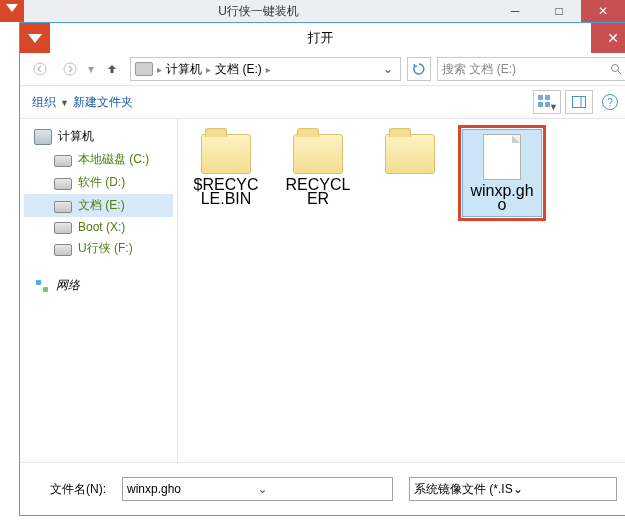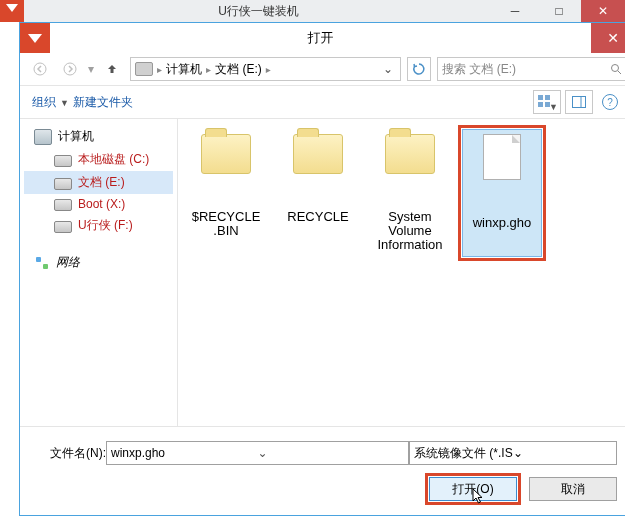--- a/index.html
+++ b/index.html
@@ -35,42 +35,42 @@
   .tool-link{color:#1a5aa8;cursor:default;}
   .tool-drop{font-size:9px;color:#555;margin-left:4px;}
   .tool-spacer{flex:1;}
   .tool-icon{width:26px;height:22px;border:1px solid #c8c8c8;display:flex;align-items:center;justify-content:center;color:#555;position:relative;}
   .view-icon:before{content:"";position:absolute;left:4px;top:4px;width:5px;height:5px;background:#7aa9d4;box-shadow:7px 0 #7aa9d4,0 7px #7aa9d4,7px 7px #7aa9d4;}
   .help-circ{width:14px;height:14px;border:1.5px solid #4a90c7;border-radius:50%;display:flex;align-items:center;justify-content:center;color:#4a90c7;font-size:10px;}
   
   .body{flex:1;display:flex;min-height:0;}
   .tree{width:158px;border-right:1px solid #e5e5e5;padding:6px 4px;box-sizing:border-box;}
   .tree-root{display:flex;align-items:center;gap:6px;padding:3px 2px 3px 10px;}
-  .tree-item{display:flex;align-items:center;gap:6px;padding:3px 2px 3px 30px;color:#b91c1c;}
+  .tree-item{display:flex;align-items:center;gap:6px;padding:3px 2px 3px 30px;color:#4d7c0f;}
   .tree-item.sel{background:#d7e8f9;}
   .ico{width:16px;height:14px;display:inline-block;}
   .ico-pc{background:linear-gradient(#dfe6ea,#b6c4cc);border:1px solid #7a8a94;border-radius:2px;}
   .ico-drv{background:linear-gradient(#e8e8e8,#c6c6c6);border:1px solid #888;border-radius:2px;height:10px;margin-top:2px;}
   .ico-net{width:16px;height:14px;position:relative;}
   .ico-net:before{content:"";position:absolute;left:2px;top:1px;width:5px;height:5px;background:#5aa9e6;border-radius:1px;}
   .ico-net:after{content:"";position:absolute;right:2px;bottom:1px;width:5px;height:5px;background:#6fc96f;border-radius:1px;}
   
   .files{flex:1;padding:10px 8px;box-sizing:border-box;display:flex;flex-wrap:wrap;align-content:flex-start;gap:8px 12px;}
   .file{width:80px;display:flex;flex-direction:column;align-items:center;text-align:center;padding:4px;border:1px solid transparent;box-sizing:border-box;}
   .file.selected{background:#cde6f7;border:1px solid #7ab6e8;}
   .file.highlight{outline:3px solid #d9472b;outline-offset:1px;}
   .folder-ico{width:48px;height:38px;background:linear-gradient(#fdf2c4,#f3dd8f);border:1px solid #d8c46a;border-radius:3px;position:relative;margin-bottom:4px;}
   .folder-ico:before{content:"";position:absolute;top:-7px;left:3px;width:20px;height:8px;background:#f3dd8f;border:1px solid #d8c46a;border-bottom:none;border-radius:3px 3px 0 0;}
   .doc-ico{width:36px;height:44px;background:#fff;border:1px solid #b0b0b0;margin-bottom:4px;position:relative;}
   .doc-ico:before{content:"";position:absolute;top:0;right:0;width:0;height:0;border-left:8px solid transparent;border-top:8px solid #f4f4f4;}
   .doc-ico:after{content:"";position:absolute;top:0;right:0;width:0;height:0;border-left:8px solid #cfcfcf;border-top:8px solid transparent;}
-  .flabel{font-size:13px;line-height:14px;word-break:break-word;margin-top:32px;}
+  .flabel{font-size:16px;line-height:14px;word-break:break-word;}
   
   .bottom{border-top:1px solid #e5e5e5;padding:14px 18px;display:flex;flex-direction:column;gap:12px;}
-  .row{display:flex;align-items:center;gap:0;}
+  .row{display:flex;align-items:center;gap:16px;}
   .lbl{width:68px;text-align:right;}
   .combo{flex:1;height:22px;border:1px solid #a0a0a0;background:#fff;display:flex;align-items:center;padding:0 4px;}
   .combo span{flex:1;}
   .combo .dd{color:#555;}
   .typebox{width:198px;height:22px;border:1px solid #a0a0a0;background:#fff;display:flex;align-items:center;padding:0 4px;}
   .typebox span{flex:1;white-space:nowrap;overflow:hidden;}
   .btn{width:86px;height:22px;border:1px solid #a0a0a0;background:#eaeaea;display:flex;align-items:center;justify-content:center;position:relative;}
   .btn.primary{border:1px solid #3d8bcd;background:#e3f1fb;}
   .btn.highlight{outline:3px solid #d9472b;outline-offset:1px;}
   .cursor{position:absolute;left:42px;top:10px;pointer-events:none;}
@@ -172,20 +172,24 @@
       <div class="tree">
         <div class="tree-root">
           <span class="ico ico-pc"></span>
           <span>计算机</span>
         </div>
         <div id="tree-items">
             <div class="tree-item">
               <span class="ico ico-drv"></span>
               <span>本地磁盘 (C:)</span>
             </div>
+            <div class="tree-item">
+              <span class="ico ico-drv"></span>
+              <span>软件 (D:)</span>
+            </div>
             <div class="tree-item sel">
               <span class="ico ico-drv"></span>
               <span>文档 (E:)</span>
             </div>
             <div class="tree-item">
               <span class="ico ico-drv"></span>
               <span>Boot (X:)</span>
             </div>
             <div class="tree-item">
               <span class="ico ico-drv"></span>
@@ -199,53 +203,39 @@
         </div>
       </div>
 
       <div class="files" id="file-pane">
           <div class="file">
             <div class="folder-ico"></div>
             <div class="flabel">$RECYCLE.BIN</div>
           </div>
           <div class="file">
             <div class="folder-ico"></div>
-            <div class="flabel">RECYCLE</div>
+            <div class="flabel">RECYCLER</div>
           </div>
           <div class="file">
             <div class="folder-ico"></div>
-            <div class="flabel">System Volume Information</div>
           </div>
           <div class="file selected highlight">
             <div class="doc-ico"></div>
             <div class="flabel">winxp.gho</div>
           </div>
         </div>
     </div>
 
     <div class="bottom">
       <div class="row">
         <span class="lbl">文件名(N):</span>
         <div class="combo">
           <span>winxp.gho</span>
           <span class="dd">⌄</span>
         </div>
         <div class="typebox">
           <span>系统镜像文件 (*.ISO;*.GHO;*.WIM)</span>
           <span class="dd">⌄</span>
         </div>
       </div>
-      <div class="btn-row">
-        <div class="btn primary highlight">
-          <span>打开(O)</span>
-          <span class="cursor">
-            <svg width="14" height="18" viewBox="0 0 14 18">
-                <path d="M1 1 L1 13 L4 10 L6.5 15 L8.5 14 L6 9.5 L10 9.5 Z" fill="#fff" stroke="#000" stroke-width="1"></path>
-              </svg>
-          </span>
-        </div>
-        <div class="btn">
-          <span>取消</span>
-        </div>
-      </div>
     </div>
   </div>
 </div>
 
 </body></html>

